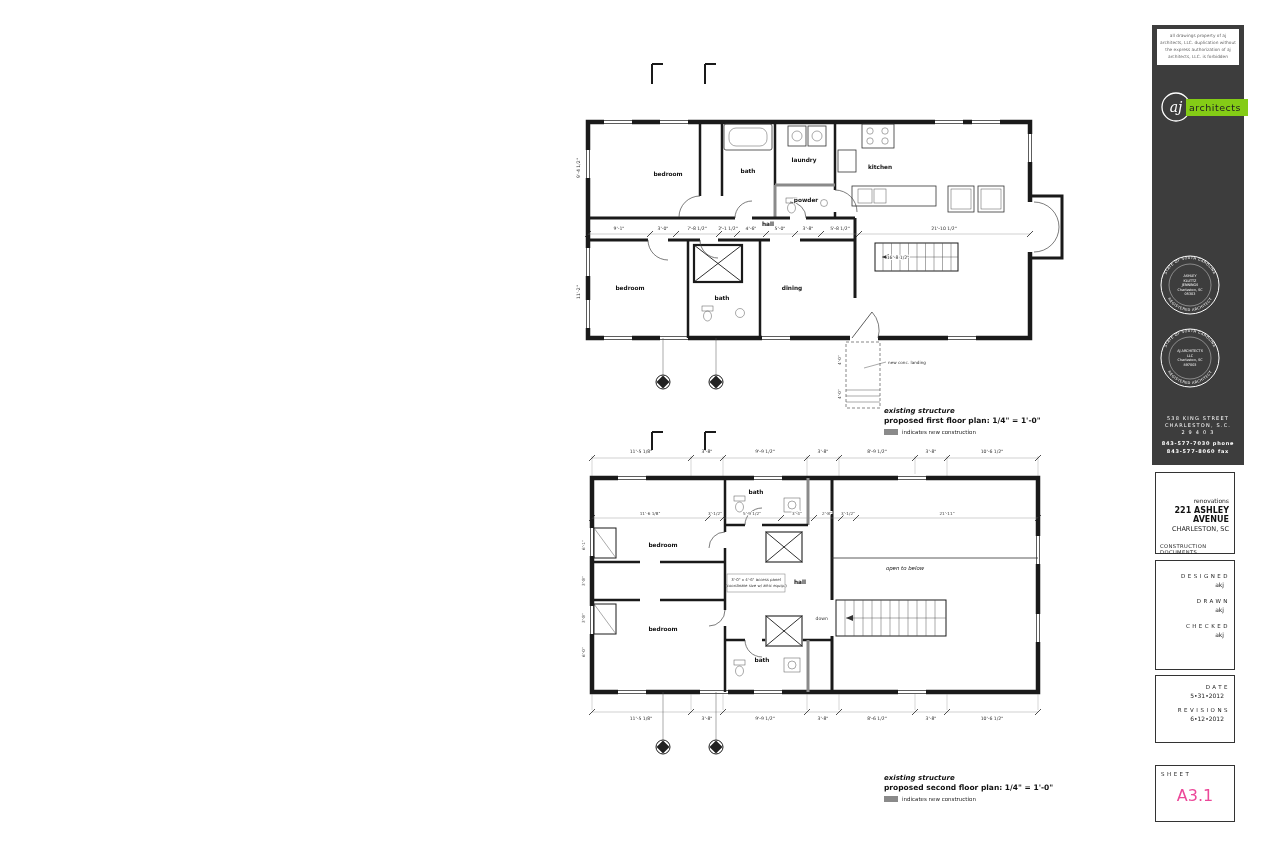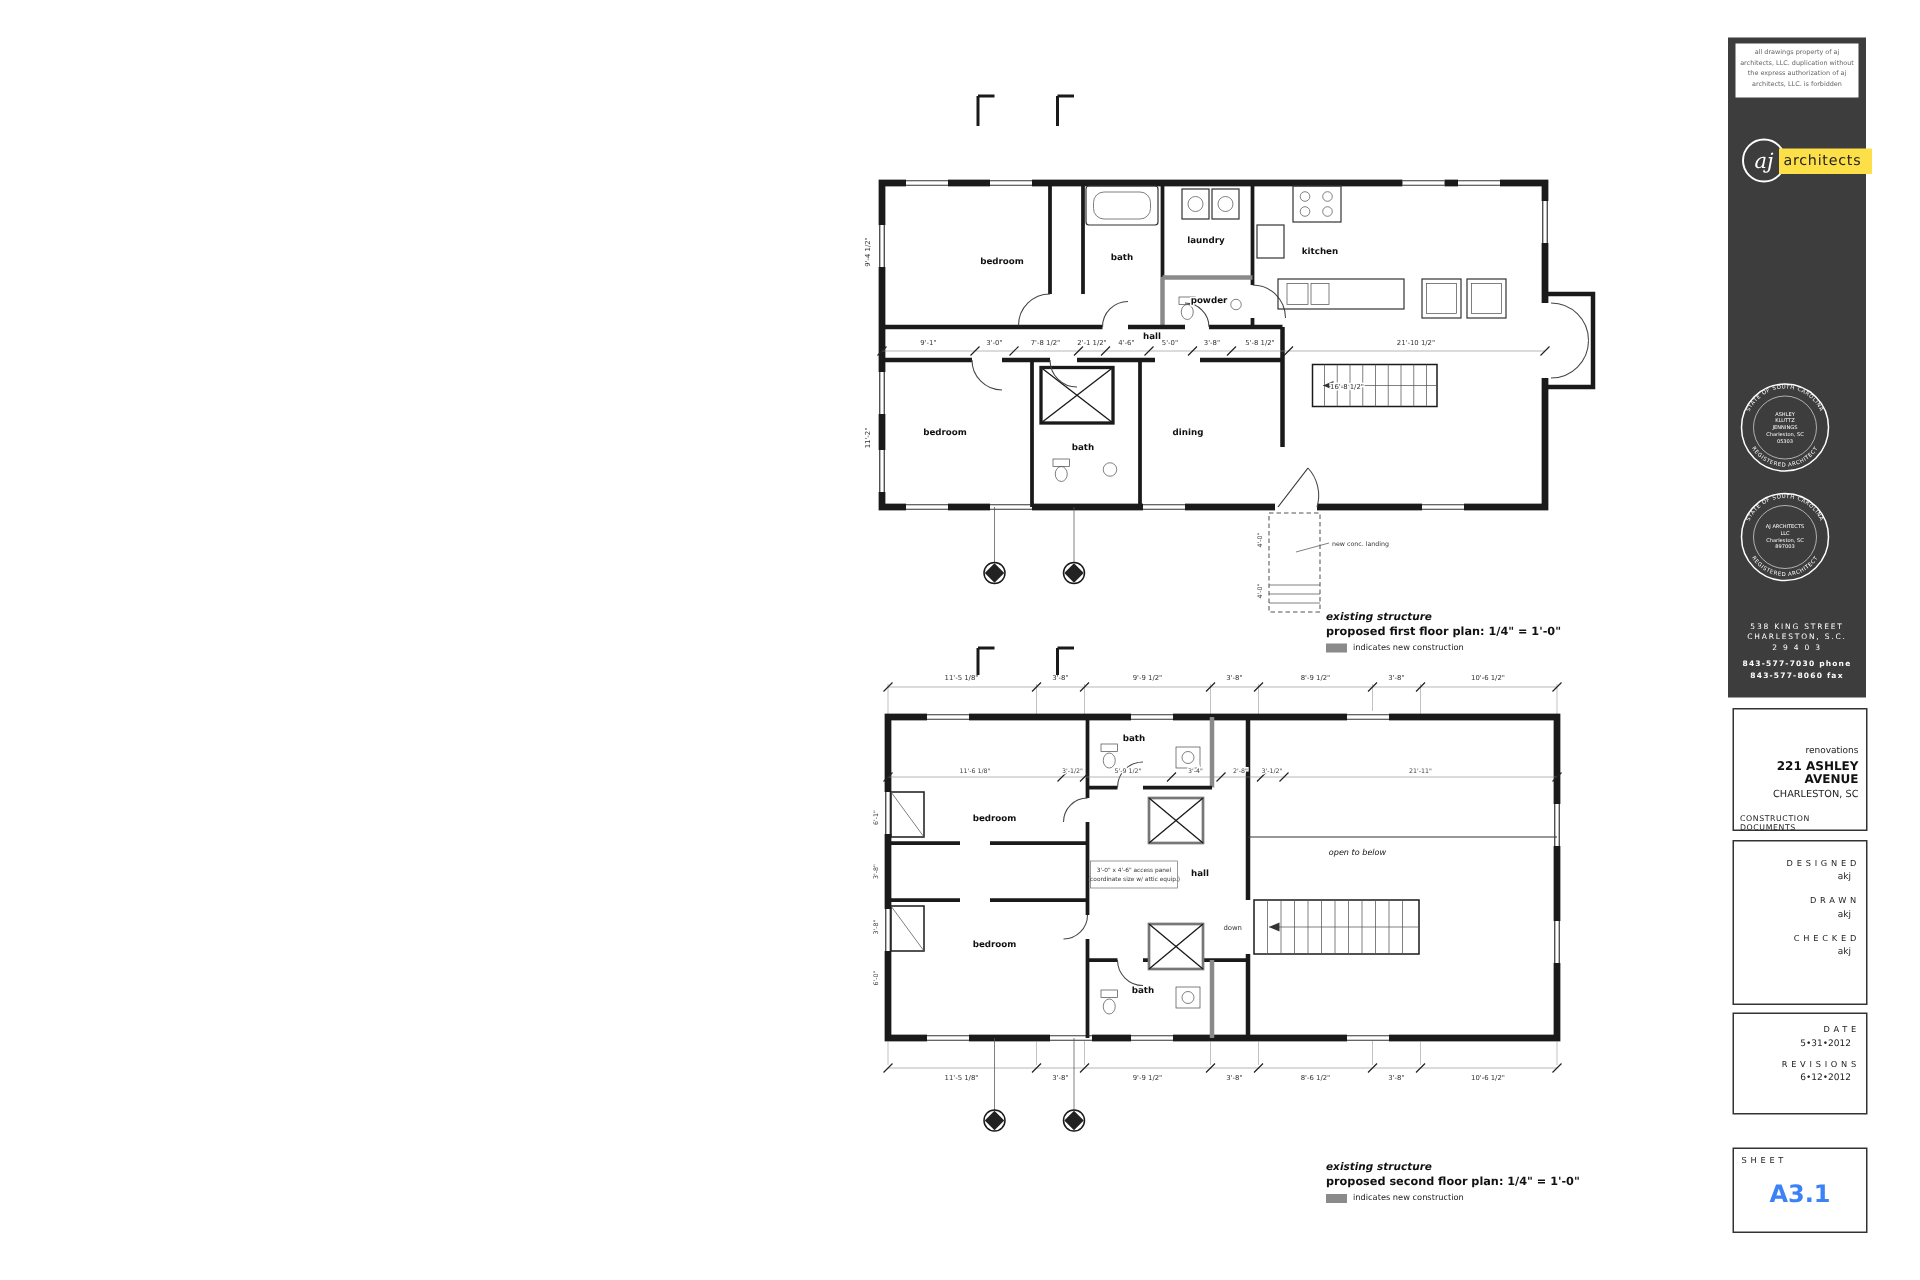--- a/index.html
+++ b/index.html
@@ -33,42 +33,42 @@
   .caption{position:absolute;color:#111;}
   .cap-pre{font-size:7px;font-weight:bold;font-style:italic;margin-top:36px;}
   .cap-main{font-size:7.5px;font-weight:bold;margin-top:1px;}
   .cap-legend{display:flex;align-items:center;margin-top:4px;font-size:5.5px;color:#222;}
   .swatch{width:14px;height:6px;background:#8a8a8a;margin-right:4px;display:inline-block;}
   
   .strip{position:absolute;left:1152px;top:25px;width:92px;height:440px;background:#3d3d3d;}
   .disclaimer{margin:4px 5px;background:#fff;padding:4px 3px;font-size:4.3px;color:#666;
               text-align:center;line-height:1.6;}
   .aj-circle{position:absolute;left:7px;top:65px;}
-  .arch-box{position:absolute;left:34px;top:74px;width:62px;height:17px;background:#fde047;color:#222;
+  .arch-box{position:absolute;left:34px;top:74px;width:62px;height:17px;background:#84cc16;color:#222;
             font-size:9.5px;letter-spacing:0.5px;line-height:17px;padding-left:3px;box-sizing:border-box;}
   .seals{position:absolute;left:0;top:228px;}
   .addr{position:absolute;top:390px;width:100%;text-align:center;color:#fff;font-size:5px;
         letter-spacing:1.2px;line-height:7px;}
   .contact{position:absolute;top:414px;width:100%;text-align:center;color:#fff;font-size:5px;
            letter-spacing:0.8px;line-height:8px;font-weight:bold;}
-  .tb-box{position:absolute;left:1155px;width:90px;background:#fff;border:1px solid #333;box-sizing:border-box;}
+  .tb-box{position:absolute;left:1155px;width:80px;background:#fff;border:1px solid #333;box-sizing:border-box;}
   .proj{top:472px;height:82px;}
   .proj-type{font-size:6px;text-align:right;padding:24px 5px 0 0;color:#222;}
   .proj-addr{font-size:8px;font-weight:bold;text-align:right;padding:2px 5px 0 0;color:#111;}
   .proj-city{font-size:6.5px;text-align:right;padding:1px 5px 0 0;color:#222;}
   .proj-docs{font-size:5.2px;text-align:left;padding:10px 0 0 4px;letter-spacing:0.4px;color:#222;}
   .creds{top:560px;height:110px;}
   .lab{font-size:5.5px;letter-spacing:2.5px;text-align:right;padding:10px 4px 0 0;color:#222;}
   .lab:first-child{padding-top:12px;}
   .val{font-size:6px;text-align:right;padding:2px 10px 0 0;color:#222;}
   .dates{top:675px;height:68px;}
   .dates .lab{padding-top:8px;}
   .sheetbox{top:765px;height:57px;}
   .sheet-label{font-size:5.5px;letter-spacing:2.5px;padding:5px 0 0 5px;color:#222;}
-  .sheet-number{font-size:16px;text-align:center;margin-top:9px;color:#3b82f6;font-weight:bold;}
+  .sheet-number{font-size:16px;text-align:center;margin-top:9px;color:#ec4899;}
 </style>
 </head>
 <body>
 
 <svg class="abs" style="left:570px;top:55px;" width="515" height="370" viewBox="570 55 515 370">
 
   <g>
     <path d="M652 64h11M652 64v20" stroke="#1a1a1a" stroke-width="2" fill="none"></path>
     <path d="M705 64h11M705 64v20" stroke="#1a1a1a" stroke-width="2" fill="none"></path>
   </g>

